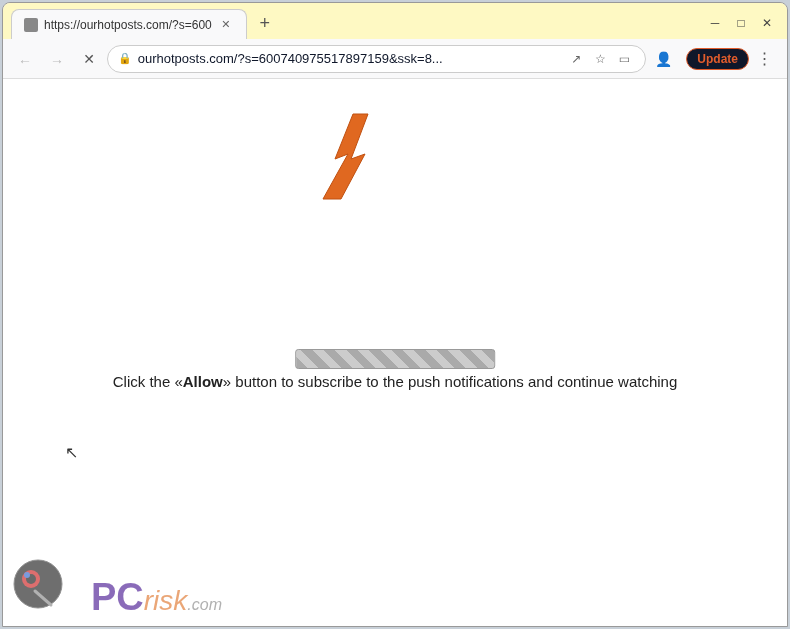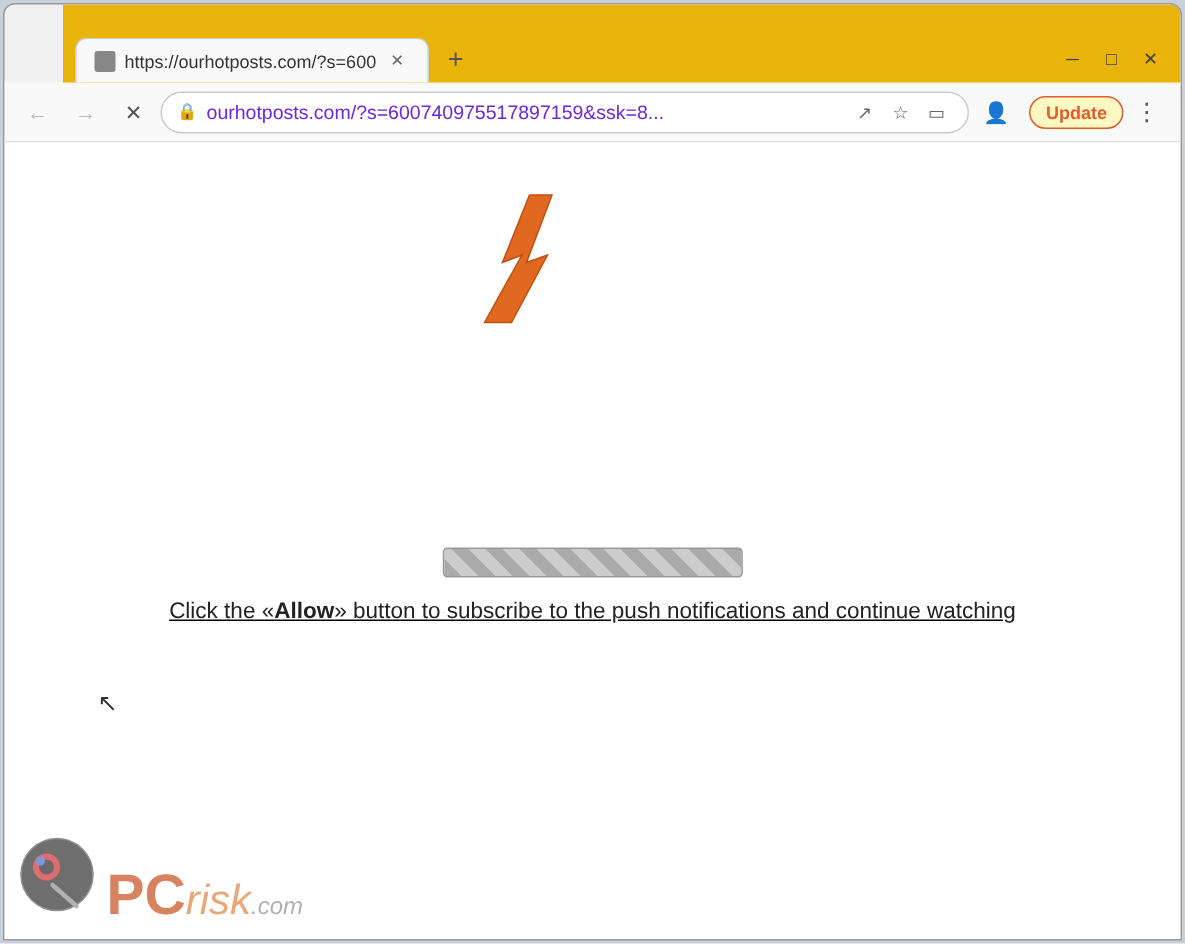--- a/index.html
+++ b/index.html
@@ -19,27 +19,26 @@
       background: #f0f0f0;
       border-radius: 8px 8px 0 0;
       border: 1px solid #999;
       display: flex;
       flex-direction: column;
       overflow: hidden;
     }
 
     
     .title-bar {
-      background: #eab308;
-      height: 52px;
+      background: #fef9c3;
+      height: 36px;
       display: flex;
       align-items: flex-end;
       padding: 0 0 0 0;
       position: relative;
-      margin-left: 39px;
     }
 
     .tab-area {
       display: flex;
       align-items: flex-end;
       padding-left: 8px;
       flex: 1;
     }
 
     .tab {
@@ -162,21 +161,21 @@
       color: #555;
       font-size: 11px;
       flex-shrink: 0;
     }
 
     .address-input {
       flex: 1;
       border: none;
       outline: none;
       font-size: 13px;
-      color: #6d28d9;
+      color: #0f172a;
       background: transparent;
     }
 
     .address-actions {
       display: flex;
       gap: 2px;
     }
 
     .addr-btn {
       width: 22px;
@@ -191,21 +190,21 @@
     }
 
     .browser-menu-btns {
       display: flex;
       align-items: center;
       gap: 2px;
       margin-left: 4px;
     }
 
     .update-btn {
-      background: #fef9c3;
+      background: #0f172a;
       border: 1.5px solid #e05c2c;
       color: #e05c2c;
       border-radius: 12px;
       padding: 3px 10px;
       font-size: 12px;
       font-weight: 600;
       cursor: pointer;
     }
 
     .three-dots-btn {
@@ -242,23 +241,22 @@
 
     
     .progress-section {
       position: absolute;
       top: 270px;
       left: 50%;
       transform: translateX(-50%);
       display: flex;
       flex-direction: column;
       align-items: center;
-      gap: 14px;
+      gap: 4px;
       width: 90%;
-      text-decoration: underline;
     }
 
     .progress-bar {
       width: 200px;
       height: 20px;
       background: repeating-linear-gradient(
         45deg,
         #aaa 0px,
         #aaa 8px,
         #ccc 8px,
@@ -298,23 +296,24 @@
 
     .watermark-text {
       display: flex;
       align-items: baseline;
       gap: 0;
     }
 
     .watermark-pc {
       font-size: 38px;
       font-weight: 900;
-      color: #c2410c;
+      color: #4c1d95;
       font-family: Arial, sans-serif;
       line-height: 1;
+      margin-left: 20px;
     }
 
     .watermark-risk {
       font-size: 28px;
       font-weight: 400;
       color: #e07830;
       font-family: Arial, sans-serif;
       font-style: italic;
       line-height: 1;
       margin-top: 36px;

